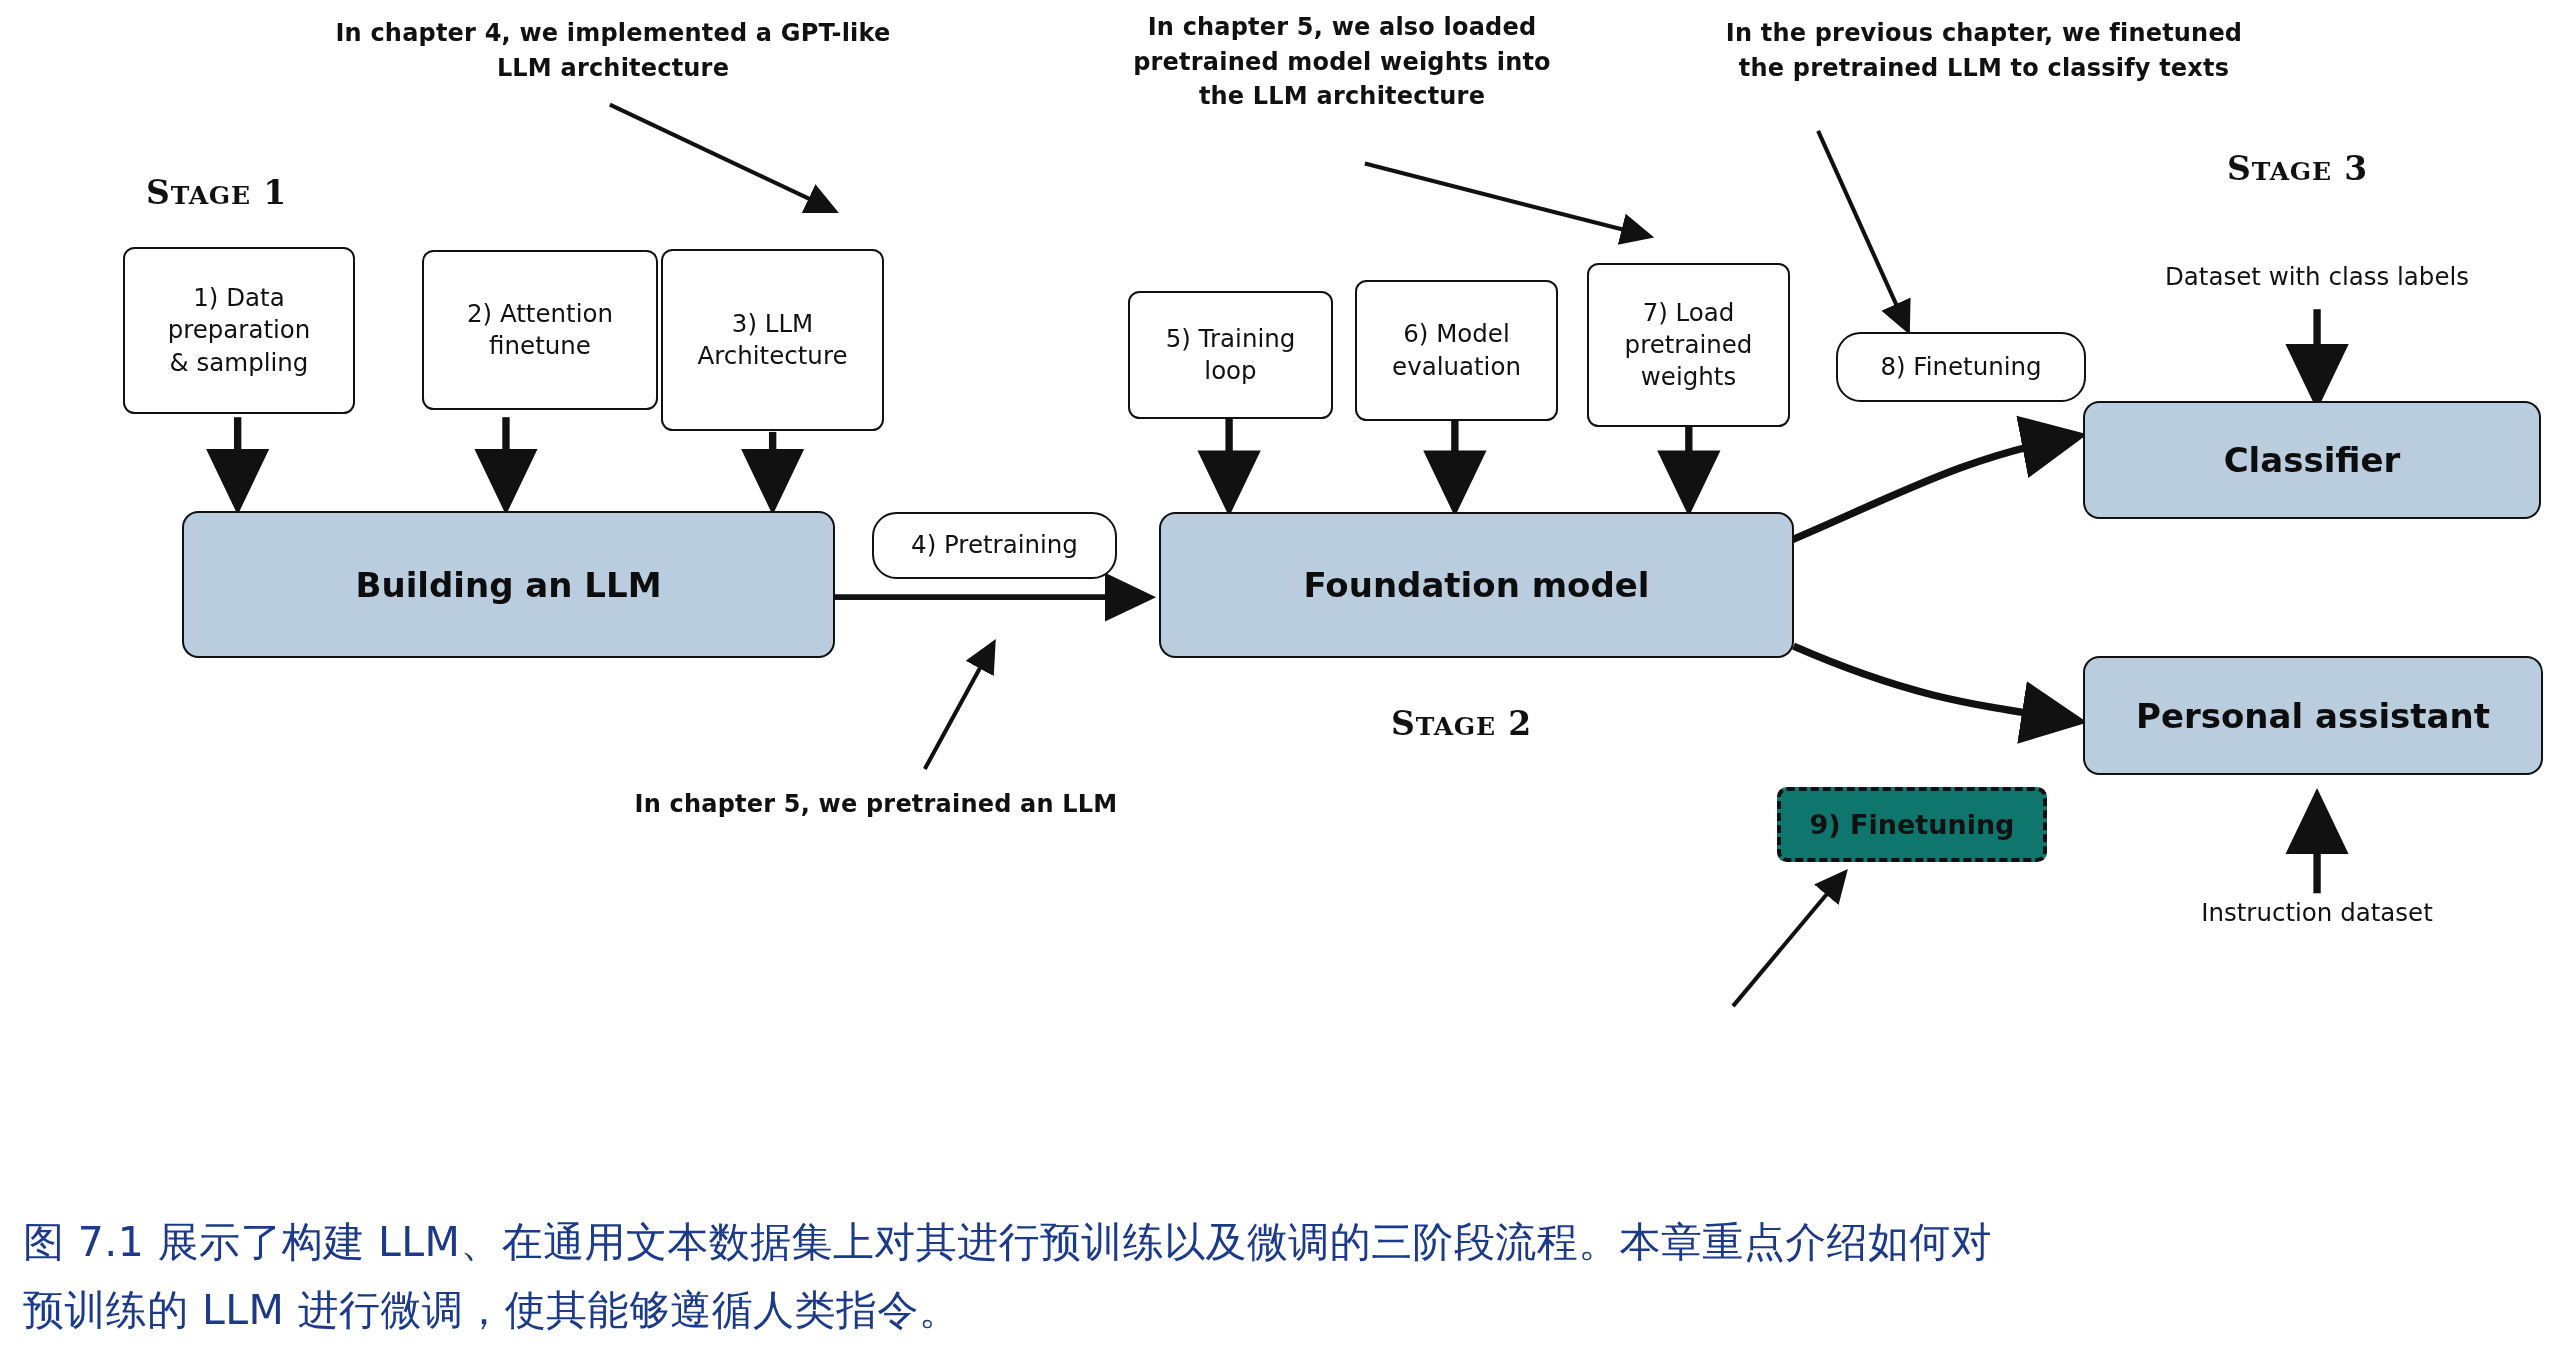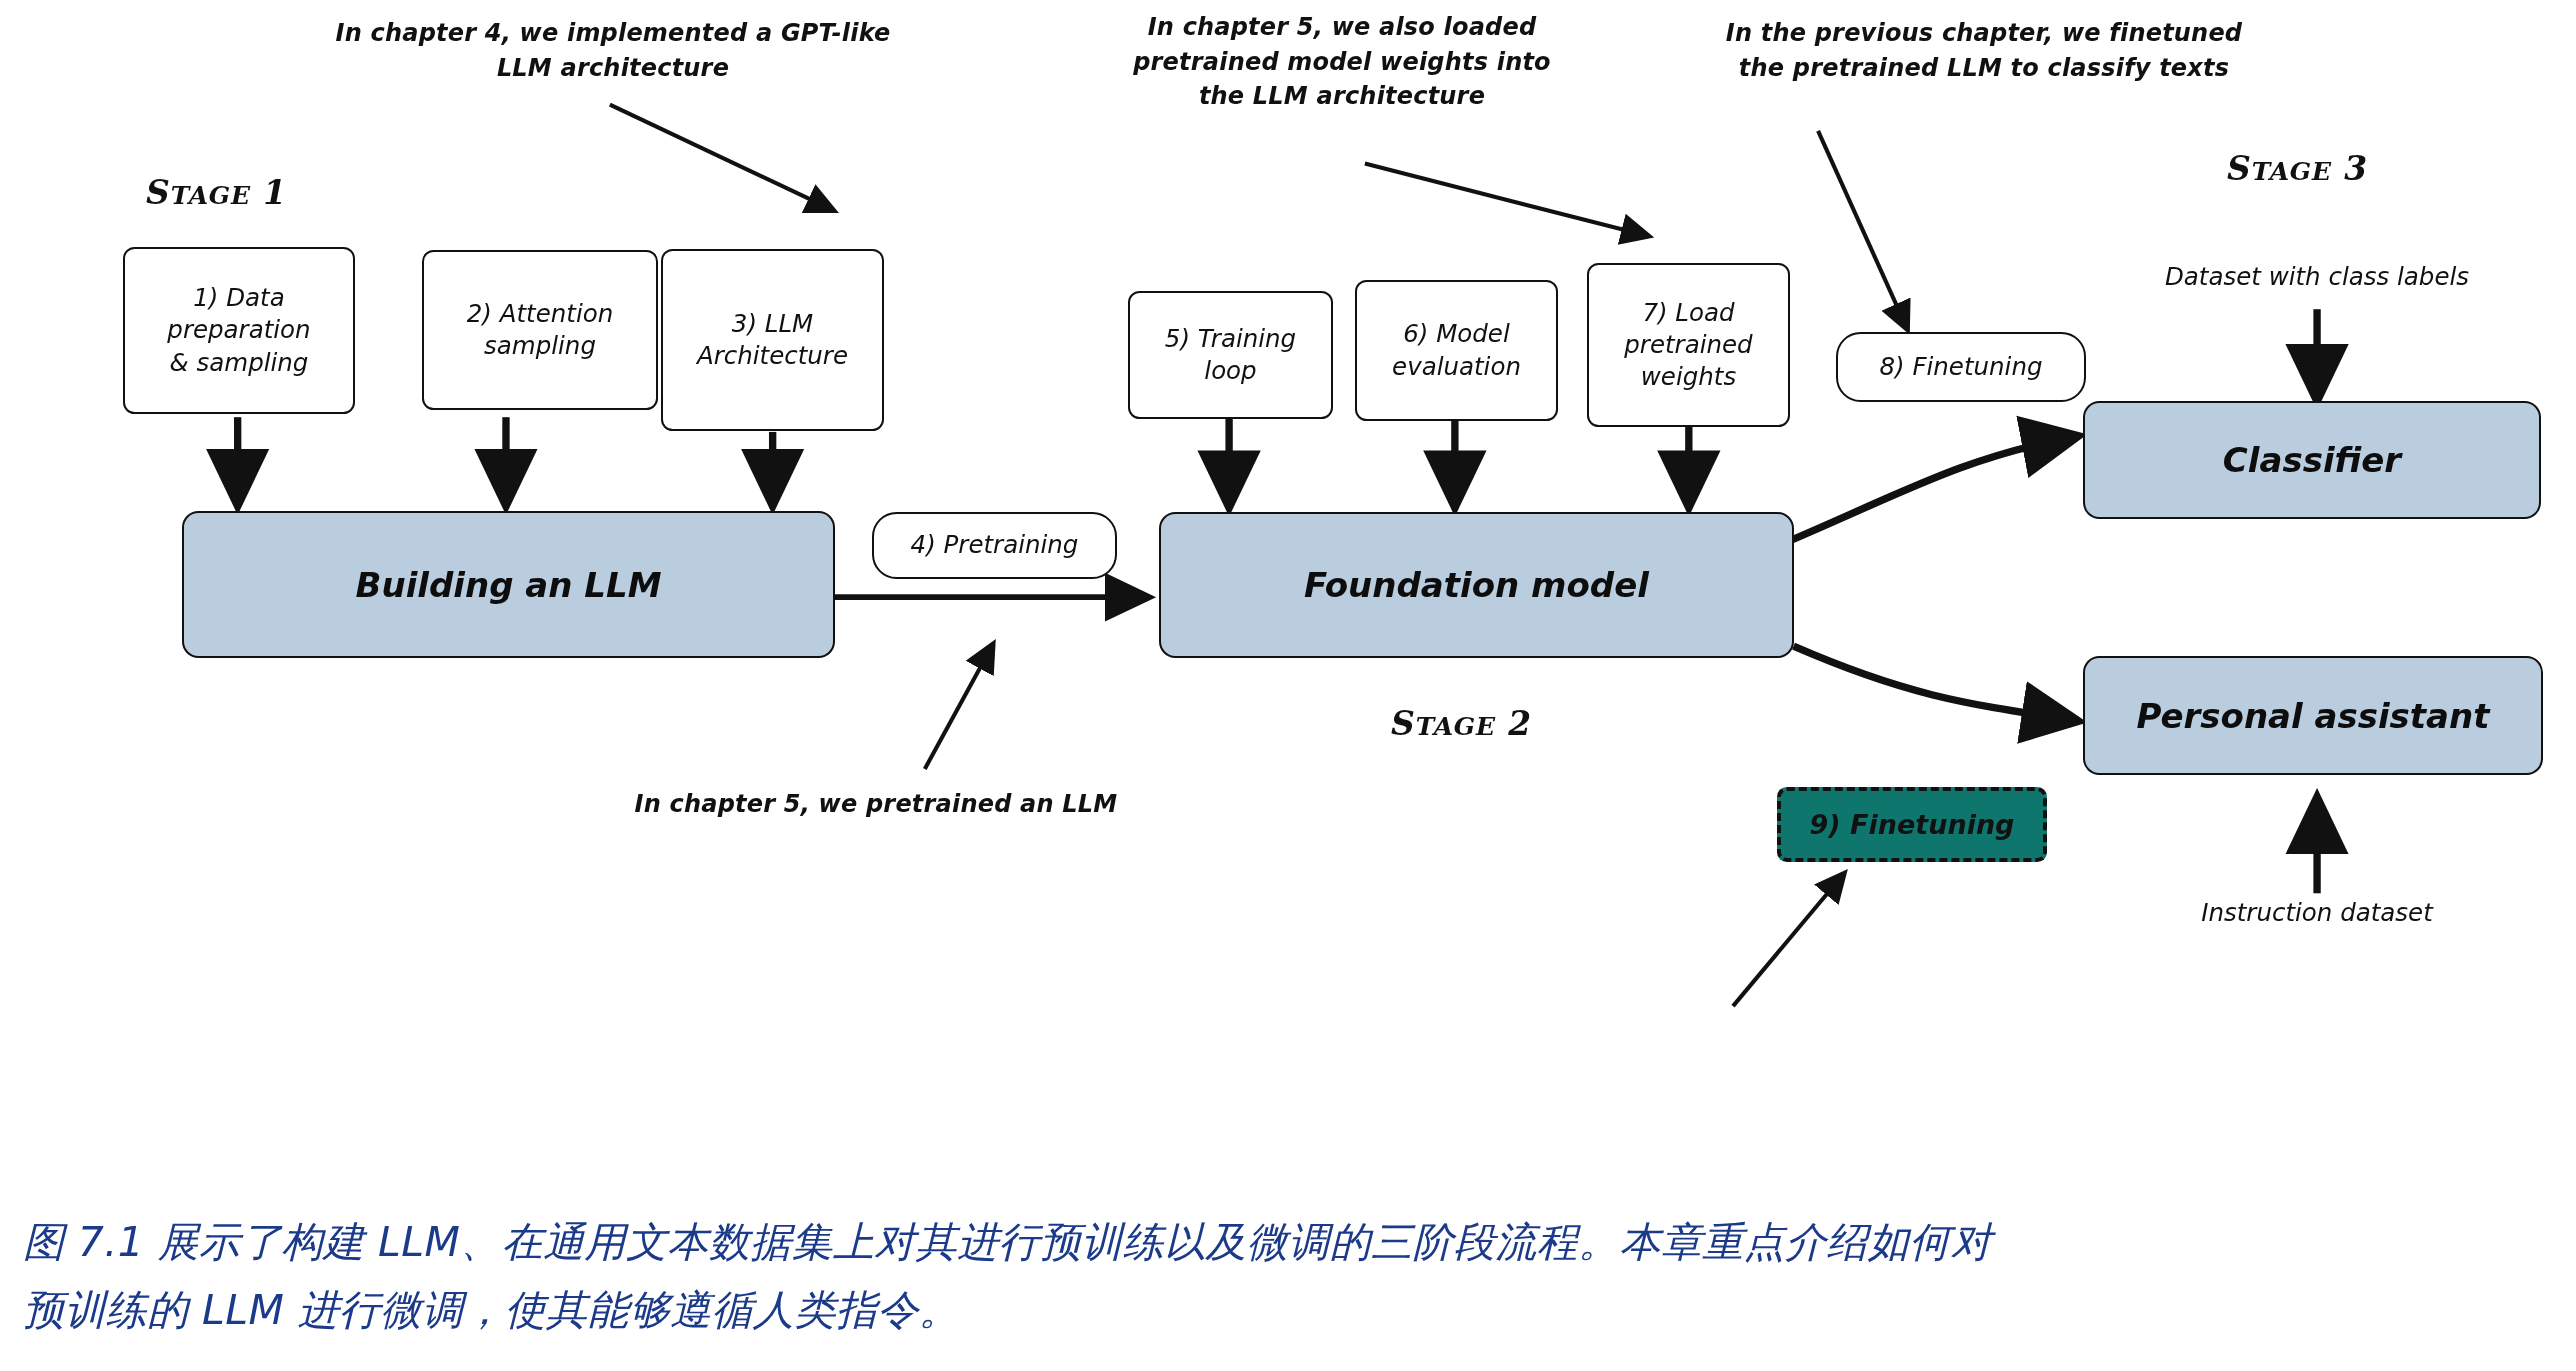--- a/index.html
+++ b/index.html
@@ -12,21 +12,20 @@
     height: 1371px;
     font-family: "Liberation Sans", sans-serif;
     position: relative;
     overflow: hidden;
   }
   #stage {
     position: absolute;
     left: 0; top: 0;
     width: 2488px;
     height: 1371px;
-    font-style: italic;
   }
   .abs { position: absolute; }
 
   
   .note {
     font-family: "DejaVu Sans", sans-serif;
     font-weight: bold;
     color: #111111;
     font-size: 24px;
     line-height: 1.45;
@@ -203,21 +202,21 @@
   </div>
 
   <div class="abs wbox" style="left:123px; top:247px; width:232px; height:167px; flex-direction:column;">
     <div>1) Data</div>
     <div>preparation</div>
     <div>&amp; sampling</div>
   </div>
 
   <div class="abs wbox" style="left:390px; top:250px; width:236px; height:160px; flex-direction:column;margin-left:32px;">
     <div>2) Attention</div>
-    <div>sampling</div>
+    <div>finetune</div>
   </div>
 
   <div class="abs wbox" style="left:661px; top:249px; width:223px; height:182px; flex-direction:column;">
     <div>3) LLM</div>
     <div>Architecture</div>
   </div>
 
   <div class="abs wbox" style="left:1128px; top:291px; width:205px; height:128px; flex-direction:column;">
     <div>5) Training</div>
     <div>loop</div>

